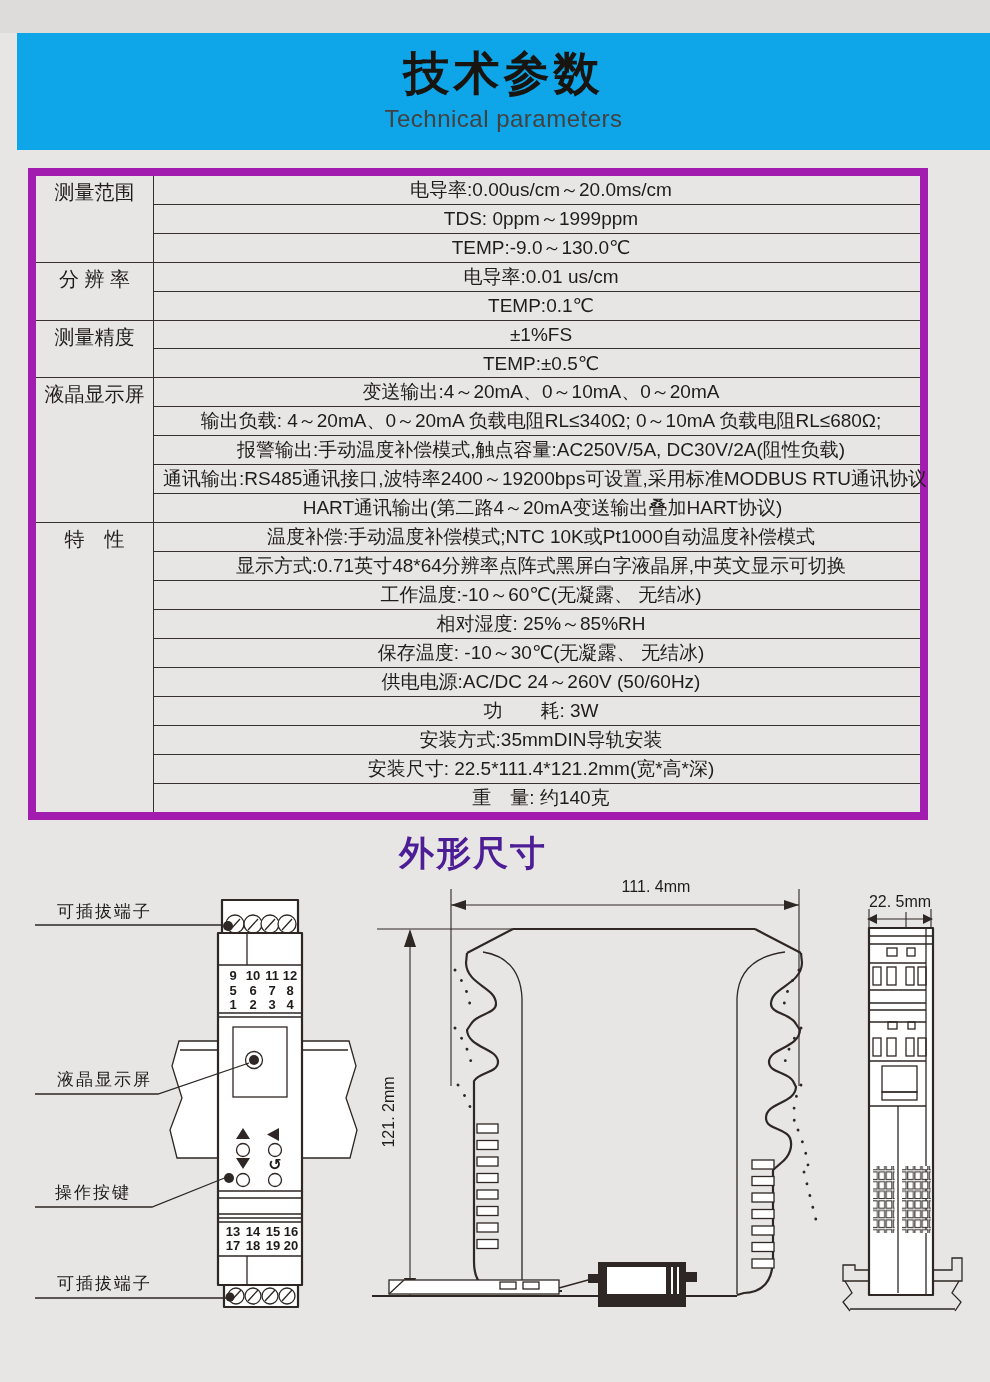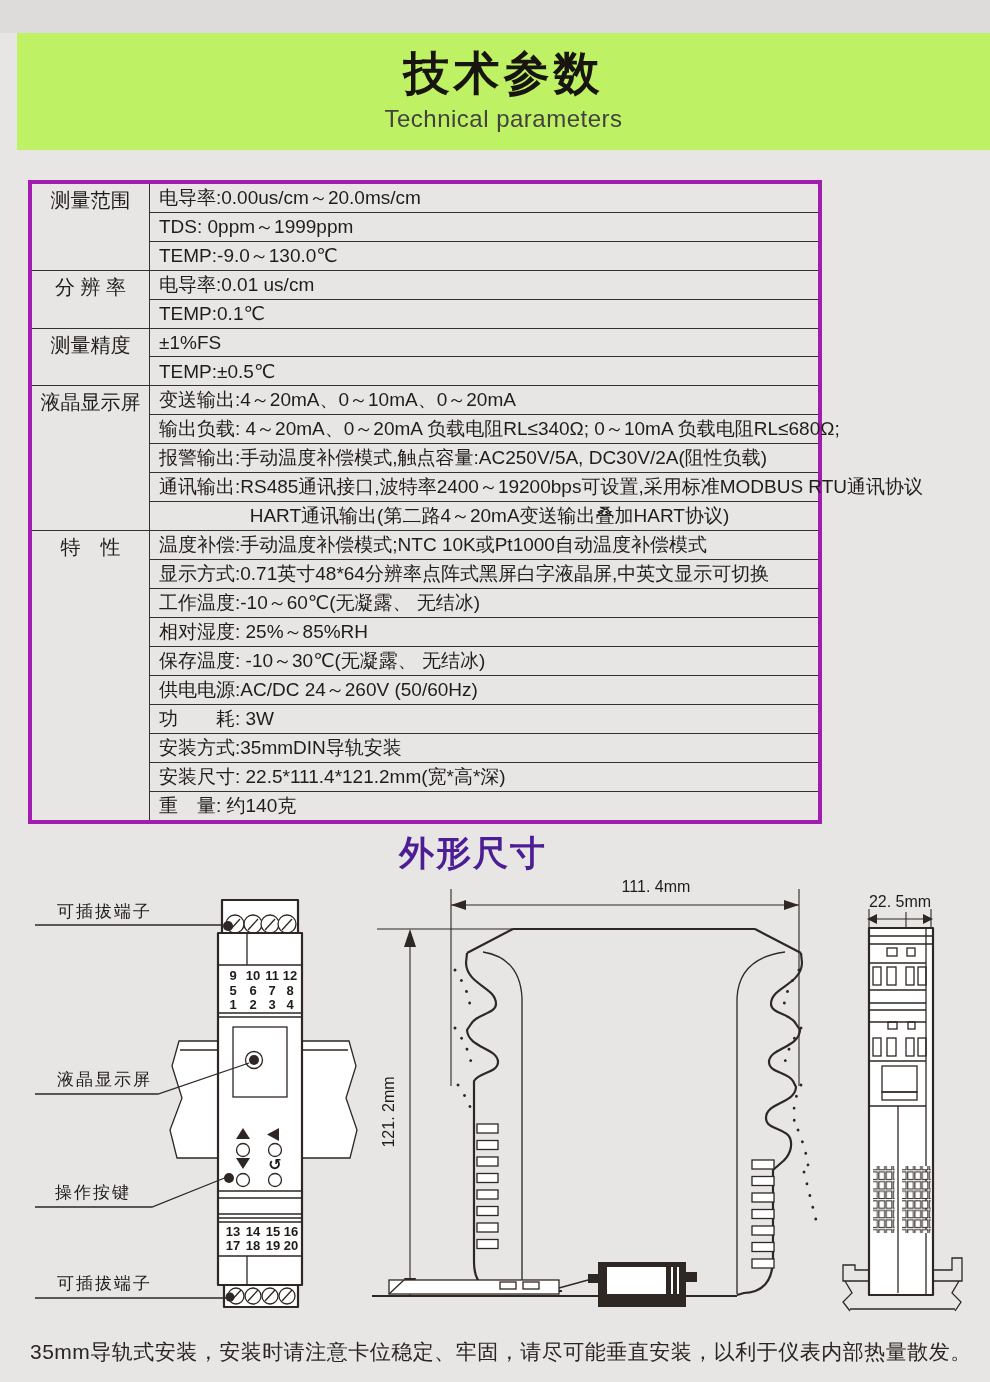--- a/index.html
+++ b/index.html
@@ -1,27 +1,27 @@
 <!DOCTYPE html>
 <html><head>
 <meta charset="utf-8">
 <style>
   html,body{margin:0;padding:0;}
   body{font-family:"Liberation Sans","DejaVu Sans",sans-serif;}
   .page{position:relative;width:990px;height:1382px;background:#e8e6e5;overflow:hidden;}
   .strip{position:absolute;top:0;left:0;right:0;height:33px;background:#dedcdb;}
-  .band{position:absolute;top:33px;left:17px;right:0;height:117px;background:#bef264;
+  .band{position:absolute;top:33px;left:17px;right:0;height:117px;background:#0ea5e9;
         display:flex;flex-direction:column;align-items:center;justify-content:center;}
   .title{font-size:46px;font-weight:bold;color:#18140f;letter-spacing:4px;line-height:1;}
   .subtitle{font-size:24px;color:#434140;margin-top:9px;letter-spacing:0.5px;}
 
-  table.spec{position:absolute;left:28px;top:180px;width:794px;border-collapse:collapse;
-             table-layout:fixed;border:4px solid #a21caf;}
+  table.spec{position:absolute;left:28px;top:168px;width:900px;border-collapse:collapse;
+             table-layout:fixed;border:8px solid #a21caf;}
   table.spec tr{height:28.7px;}
-  table.spec td{border:1.5px solid #37302d;color:#201c19;white-space:nowrap;font-size:19px;}
+  table.spec td{border:1.5px solid #37302d;color:#201c19;white-space:nowrap;font-size:19px;text-align:center;}
   table.spec td.g{width:115px;text-align:center;vertical-align:top;padding-top:3px;
                   font-size:20px;font-weight:500;}
   table.spec td.v{padding-left:9px;}
   table.spec td.center{text-align:center;padding-left:12px;}
 
   .outline-title{position:absolute;top:830px;left:0;width:946px;text-align:center;
                  font-size:35px;font-weight:bold;color:#4c1d95;letter-spacing:2px;}
   .footer-note{position:absolute;top:1338px;left:30px;font-size:21px;color:#2a2522;letter-spacing:0.5px;}
 
   svg.drawing{position:absolute;left:0;top:878px;}
@@ -341,14 +341,13 @@
       </g>
       <g>
         <path class="t" d="M869,1270 L855,1270 L855,1265 L843,1265 L843,1281 L869,1281"></path>
         <path class="t" d="M933,1270 L952,1270 L952,1258 L962,1258 L962,1281 L933,1281"></path>
         <path class="t" d="M845,1281 L852,1293 L843,1302 L850,1311 M959,1281 L952,1293 L961,1302 L955,1311"></path>
         <path class="t" d="M850,1309 L955,1309" stroke-width="1"></path>
       </g>
     </g>
   </svg>
 
-  <div class="footer-note">35mm导轨式安装，安装时请注意卡位稳定、牢固，请尽可能垂直安装，以利于仪表内部热量散发。</div>
 </div>
 
 </body></html>

